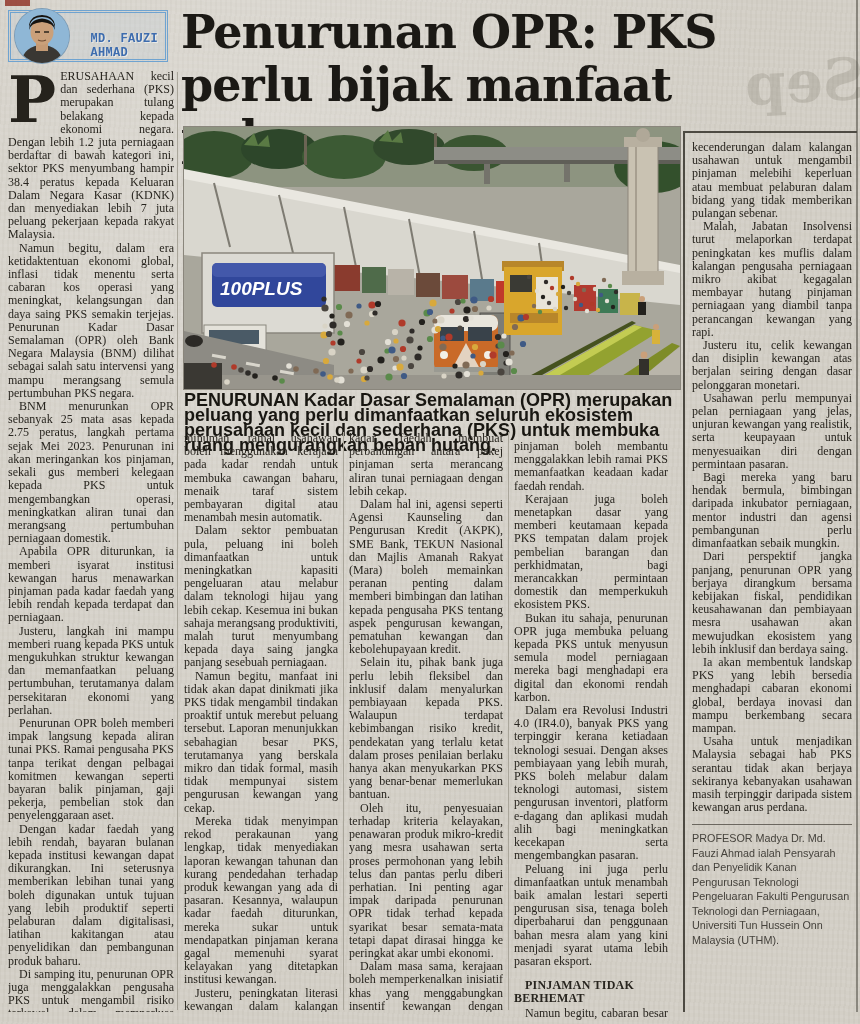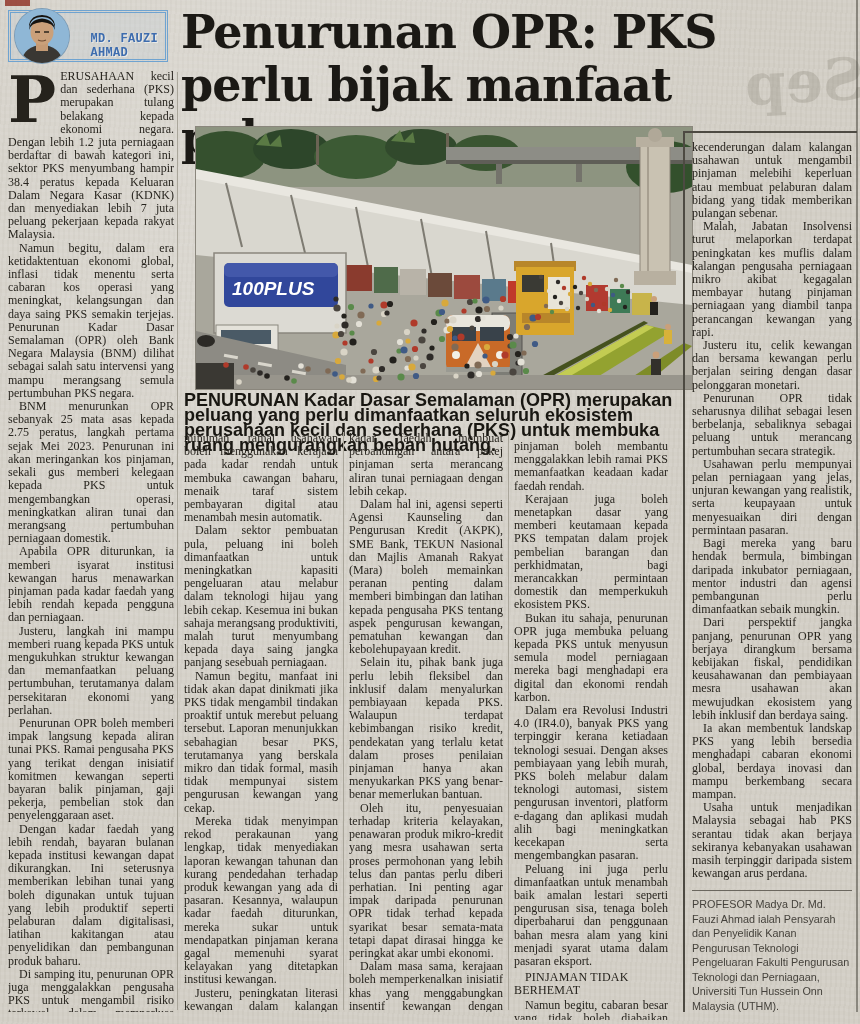--- a/index.html
+++ b/index.html
@@ -37,21 +37,21 @@
     position:absolute; right:-4px; top:48px; font-family:"DejaVu Serif", serif; font-weight:bold;
     font-size:58px; color:rgba(105,98,85,0.20); transform:scaleX(-1) rotate(3deg); pointer-events:none;
   }
   
   .col {
     position:absolute; font-size:12px; line-height:13.2px; text-align:justify; overflow:hidden;
   }
   .col p { text-indent:11px; }
   .col p.flush, .col p.drop { text-indent:0; }
   .col p.subhead {
-    font-weight:normal; letter-spacing:.2px; margin-top:3px; margin-bottom:1px; text-align:left;
+    font-weight:bold; letter-spacing:.2px; margin-top:11px; margin-bottom:1px; text-align:left;
   }
   .dropcap {
     float:left; font-family:"DejaVu Serif", serif; font-weight:bold;
     font-size:64px; line-height:52px; padding:4px 4px 0 0; color:#25221c;
   }
   #col1 { left:8px;  top:70px;  width:166px; height:942px; }
   #col2 { left:184px; top:432px; width:154px; height:580px; }
   #col3 { left:349px; top:432px; width:154px; height:580px; }
   #col4 { left:514px; top:440px; width:154px; height:580px; }
   #col5 { left:692px; top:141px; width:160px; height:871px; }
@@ -59,21 +59,21 @@
   .vrule { position:absolute; width:1px; background:#aaa69b; }
   #vr1 { left:177px; top:72px;  height:938px; }
   #vr2 { left:343px; top:432px; height:578px; }
   #vr3 { left:508px; top:432px; height:578px; }
   .vrule-dark { position:absolute; width:2px; background:#4d4a42; }
   #vr4 { left:683px; top:131px; height:881px; }
   #edge { left:856px; top:0; height:1012px; opacity:.55; }
   .hrule-dark { position:absolute; height:2px; background:#4d4a42; }
   #hr5 { left:683px; top:131px; width:174px; }
   
-  .figure { position:absolute; left:196px; top:127px; width:496px; }
+  .figure { position:absolute; left:184px; top:127px; width:496px; }
   .photo { width:496px; height:262px; display:block; outline:1px solid #8a867c; }
   .caption {
     position:absolute; left:184px; top:393px; width:496px;
     font-family:"Liberation Sans", sans-serif; font-weight:bold; font-size:18px; line-height:15px;
     color:#181611;
   }
   
   .bio {
     margin-top:10px; border-top:1px solid #6b675f; padding-top:6px;
     font-family:"Liberation Sans", sans-serif; font-size:10.8px; line-height:14.5px;
@@ -108,23 +108,23 @@
   </div>
 
   <h1 class="headline">Penurunan OPR: PKS perlu bijak manfaat peluang</h1>
 
   <div class="ghost-bleed">Sep</div>
 
   <div class="col" id="col1">
       <p class="drop"><span class="dropcap">P</span>ERUSAHAAN kecil dan sederhana (PKS) merupakan tulang belakang kepada ekonomi negara. Dengan lebih 1.2 juta perniagaan berdaftar di bawah kategori ini, sektor PKS menyumbang hampir 38.4 peratus kepada Keluaran Dalam Negara Kasar (KDNK) dan menyediakan lebih 7 juta peluang pekerjaan kepada rakyat Malaysia.</p>
       <p class="indent">Namun begitu, dalam era ketidaktentuan ekonomi global, inflasi tidak menentu serta cabaran kos operasi yang meningkat, kelangsungan dan daya saing PKS semakin terjejas. Penurunan Kadar Dasar Semalaman (OPR) oleh Bank Negara Malaysia (BNM) dilihat sebagai salah satu intervensi yang mampu merangsang semula pertumbuhan PKS negara.</p>
       <p class="indent">BNM menurunkan OPR sebanyak 25 mata asas kepada 2.75 peratus, langkah pertama sejak Mei 2023. Penurunan ini akan meringankan kos pinjaman, sekali gus memberi kelegaan kepada PKS untuk mengembangkan operasi, meningkatkan aliran tunai dan merangsang pertumbuhan perniagaan domestik.</p>
-      <p class="indent">Apabila OPR diturunkan, ia memberi isyarat institusi kewangan harus menawarkan pinjaman pada kadar faedah yang lebih rendah kepada pengguna dan perniagaan.</p>
+      <p class="indent">Apabila OPR diturunkan, ia memberi isyarat institusi kewangan harus menawarkan pinjaman pada kadar faedah yang lebih rendah kepada terdapat dan perniagaan.</p>
       <p class="indent">Justeru, langkah ini mampu memberi ruang kepada PKS untuk mengukuhkan struktur kewangan dan memanfaatkan peluang pertumbuhan, terutamanya dalam persekitaran ekonomi yang perlahan.</p>
-      <p class="indent">Penurunan OPR boleh memberi impak langsung kepada aliran tunai PKS. Ramai pengusaha PKS yang terikat dengan inisiatif komitmen kewangan seperti bayaran balik pinjaman, gaji pekerja, pembelian stok dan penyelenggaraan aset.</p>
+      <p class="indent">Penurunan OPR boleh memberi impak langsung kepada aliran tunai PKS. Ramai pengusaha PKS tanpa terikat dengan pelbagai komitmen kewangan seperti bayaran balik pinjaman, gaji pekerja, pembelian stok dan penyelenggaraan aset.</p>
       <p class="indent">Dengan kadar faedah yang lebih rendah, bayaran bulanan kepada institusi kewangan dapat dikurangkan. Ini seterusnya memberikan lebihan tunai yang boleh digunakan untuk tujuan yang lebih produktif seperti pelaburan dalam digitalisasi, latihan kakitangan atau penyelidikan dan pembangunan produk baharu.</p>
       <p class="indent">Di samping itu, penurunan OPR juga menggalakkan pengusaha PKS untuk mengambil risiko terkawal dalam memperluas perniagaan. Contohnya, dalam sektor makanan dan</p>
     </div>
 
   <div class="figure">
     <svg class="photo" viewBox="0 0 496 262" preserveAspectRatio="none">
       <rect width="496" height="262" fill="#a9a79c"></rect>
 
       <rect y="0" width="496" height="60" fill="#8d9480"></rect>
       <g>
@@ -391,40 +391,39 @@
   <div class="col" id="col2">
       <p class="flush">minuman, ramai usahawan boleh menggunakan kerajaan pada kadar rendah untuk membuka cawangan baharu, menaik taraf sistem pembayaran digital atau menambah mesin automatik.</p>
       <p class="indent">Dalam sektor pembuatan pula, peluang ini boleh dimanfaatkan untuk meningkatkan kapasiti pengeluaran atau melabur dalam teknologi hijau yang lebih cekap. Kesemua ini bukan sahaja merangsang produktiviti, malah turut menyumbang kepada daya saing jangka panjang sesebuah perniagaan.</p>
       <p class="indent">Namun begitu, manfaat ini tidak akan dapat dinikmati jika PKS tidak mengambil tindakan proaktif untuk merebut peluang tersebut. Laporan menunjukkan sebahagian besar PKS, terutamanya yang berskala mikro dan tidak formal, masih tidak mempunyai sistem pengurusan kewangan yang cekap.</p>
       <p class="indent">Mereka tidak menyimpan rekod perakaunan yang lengkap, tidak menyediakan laporan kewangan tahunan dan kurang pendedahan terhadap produk kewangan yang ada di pasaran. Kesannya, walaupun kadar faedah diturunkan, mereka sukar untuk mendapatkan pinjaman kerana gagal memenuhi syarat kelayakan yang ditetapkan institusi kewangan.</p>
       <p class="indent">Justeru, peningkatan literasi kewangan dalam kalangan usahawan PKS adalah kunci utama kepada keberkesanan dasar penurunan OPR. Usahawan perlu tahu cara menilai</p>
     </div>
   <div class="col" id="col3">
       <p class="flush">kadar faedah, membuat perbandingan antara pakej pinjaman serta merancang aliran tunai perniagaan dengan lebih cekap.</p>
       <p class="indent">Dalam hal ini, agensi seperti Agensi Kaunseling dan Pengurusan Kredit (AKPK), SME Bank, TEKUN Nasional dan Majlis Amanah Rakyat (Mara) boleh memainkan peranan penting dalam memberi bimbingan dan latihan kepada pengusaha PKS tentang aspek pengurusan kewangan, pematuhan kewangan dan kebolehupayaan kredit.</p>
-      <p class="indent">Selain itu, pihak bank juga perlu lebih fleksibel dan inklusif dalam menyalurkan pembiayaan kepada PKS. Walaupun terdapat kebimbangan risiko kredit, pendekatan yang terlalu ketat dalam proses penilaian pinjaman hanya akan menyukarkan PKS yang benar-benar memerlukan bantuan.</p>
+      <p class="indent">Selain itu, pihak bank juga perlu lebih fleksibel dan inklusif dalam menyalurkan pembiayaan kepada PKS. Walaupun terdapat kebimbangan risiko kredit, pendekatan yang terlalu ketat dalam proses penilaian berlaku hanya akan menyukarkan PKS yang benar-benar memerlukan bantuan.</p>
       <p class="indent">Oleh itu, penyesuaian terhadap kriteria kelayakan, penawaran produk mikro-kredit yang mesra usahawan serta proses permohonan yang lebih telus dan pantas perlu diberi perhatian. Ini penting agar impak daripada penurunan OPR tidak terhad kepada syarikat besar semata-mata tetapi dapat dirasai hingga ke peringkat akar umbi ekonomi.</p>
       <p class="indent">Dalam masa sama, kerajaan boleh memperkenalkan inisiatif khas yang menggabungkan insentif kewangan dengan penurunan OPR. Sebagai contoh geran padanan atau pelepasan cukai ke atas faedah</p>
     </div>
   <div class="col" id="col4">
       <p class="flush">pinjaman boleh membantu menggalakkan lebih ramai PKS memanfaatkan keadaan kadar faedah rendah.</p>
       <p class="indent">Kerajaan juga boleh menetapkan dasar yang memberi keutamaan kepada PKS tempatan dalam projek pembelian barangan dan perkhidmatan, bagi merancakkan permintaan domestik dan memperkukuh ekosistem PKS.</p>
       <p class="indent">Bukan itu sahaja, penurunan OPR juga membuka peluang kepada PKS untuk menyusun semula model perniagaan mereka bagi menghadapi era digital dan ekonomi rendah karbon.</p>
       <p class="indent">Dalam era Revolusi Industri 4.0 (IR4.0), banyak PKS yang terpinggir kerana ketiadaan teknologi sesuai. Dengan akses pembiayaan yang lebih murah, PKS boleh melabur dalam teknologi automasi, sistem pengurusan inventori, platform e-dagang dan aplikasi mudah alih bagi meningkatkan kecekapan serta mengembangkan pasaran.</p>
-      <p class="indent">Peluang ini juga perlu dimanfaatkan untuk menambah baik amalan lestari seperti pengurusan sisa, tenaga boleh diperbaharui dan penggunaan bahan mesra alam yang kini menjadi syarat utama dalam pasaran eksport.</p>
+      <p class="indent">Peluang ini juga perlu dimanfaatkan untuk menambah baik amalan lestari seperti pengurusan sisa, tenaga boleh diperbaharui dan penggunaan bahan mesra alam yang kini menjadi syarat utama lebih pasaran eksport.</p>
       <p class="subhead">PINJAMAN TIDAK BERHEMAT</p>
       <p class="indent">Namun begitu, cabaran besar yang tidak boleh diabaikan ialah risiko penggunaan pinjaman yang tidak berhemah. Ketika kadar faedah rendah, terdapat</p>
     </div>
 
   <div class="col" id="col5">
     <div>
         <p class="flush">kecenderungan dalam kalangan usahawan untuk mengambil pinjaman melebihi keperluan atau membuat pelaburan dalam bidang yang tidak memberikan pulangan sebenar.</p>
         <p class="indent">Malah, Jabatan Insolvensi turut melaporkan terdapat peningkatan kes muflis dalam kalangan pengusaha perniagaan mikro akibat kegagalan membayar hutang pinjaman perniagaan yang diambil tanpa perancangan kewangan yang rapi.</p>
-        <p class="indent">Justeru itu, celik kewangan dan bersama kewangan perlu berjalan seiring dengan dasar pelonggaran monetari.</p>
-        <p class="indent">Penurunan OPR tidak seharusnya dilihat sebagai lesen berbelanja, sebaliknya sebagai peluang untuk merancang pertumbuhan secara strategik.</p>
+        <p class="indent">Justeru itu, celik kewangan dan disiplin kewangan atas berjalan seiring dengan dasar pelonggaran monetari.</p>
         <p class="indent">Usahawan perlu mempunyai pelan perniagaan yang jelas, unjuran kewangan yang realistik, serta keupayaan untuk menyesuaikan diri dengan permintaan pasaran.</p>
         <p class="indent">Bagi mereka yang baru hendak bermula, bimbingan daripada inkubator perniagaan, mentor industri dan agensi pembangunan perlu dimanfaatkan sebaik mungkin.</p>
         <p class="indent">Dari perspektif jangka panjang, penurunan OPR yang berjaya dirangkum bersama kebijakan fiskal, pendidikan keusahawanan dan pembiayaan mesra usahawan akan mewujudkan ekosistem yang lebih inklusif dan berdaya saing.</p>
         <p class="indent">Ia akan membentuk landskap PKS yang lebih bersedia menghadapi cabaran ekonomi global, berdaya inovasi dan mampu berkembang secara mampan.</p>
         <p class="indent">Usaha untuk menjadikan Malaysia sebagai hab PKS serantau tidak akan berjaya sekiranya kebanyakan usahawan masih terpinggir daripada sistem kewangan arus perdana.</p>
       </div>
     <div class="bio">PROFESOR Madya Dr. Md. Fauzi Ahmad ialah Pensyarah dan Penyelidik Kanan Pengurusan Teknologi Pengeluaran Fakulti Pengurusan Teknologi dan Perniagaan, Universiti Tun Hussein Onn Malaysia (UTHM).</div>
   </div>
 
   <div class="vrule" id="vr1"></div>

